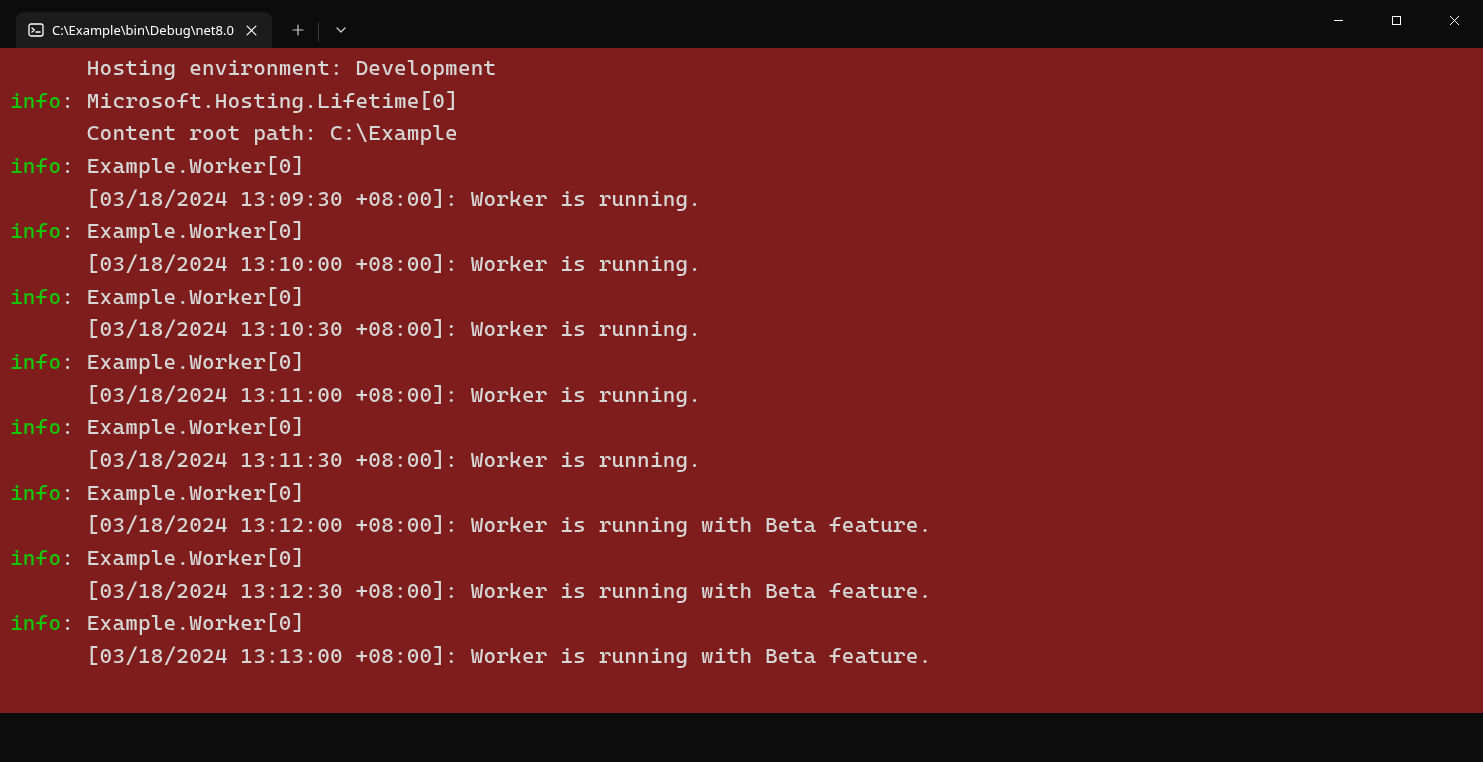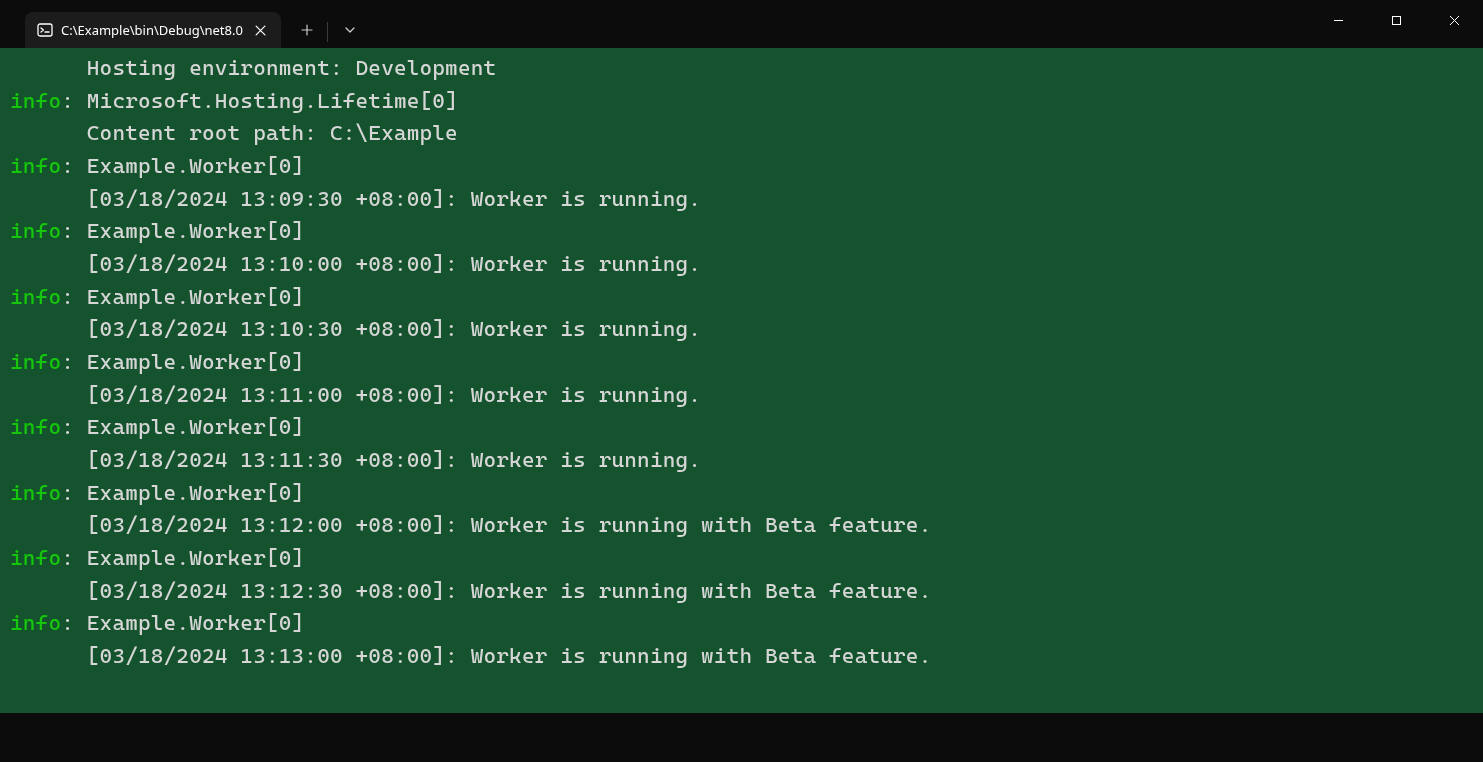--- a/index.html
+++ b/index.html
@@ -17,23 +17,22 @@
     display: flex;
     align-items: center;
     justify-content: space-between;
     -webkit-user-select: none;
     user-select: none;
   }
   .titlebar-left {
     display: flex;
     align-items: flex-end;
     height: 100%;
-    padding-left: 8px;
+    padding-left: 16px;
     padding-top: 8px;
-    margin-left: 17px;
   }
   .tab {
     background: #1c1c1c;
     border-top-left-radius: 8px;
     border-top-right-radius: 8px;
     height: 36px;
     display: flex;
     align-items: center;
     padding: 0 10px 0 12px;
     min-width: 240px;
@@ -107,21 +106,21 @@
     width: 58px;
     height: 40px;
     display: flex;
     align-items: center;
     justify-content: center;
     color: #ffffff;
     cursor: pointer;
   }
 
   .terminal {
-    background: #14532d;
+    background: #7f1d1d;
     padding: 4px 10px 8px 10px;
     font-size: 21.5px;
     line-height: 1.52;
     white-space: pre;
     color: #d6d6d6;
     letter-spacing: 0.2px;
   }
   .log-line { display: block; }
   .info-label { color: #16c60c; text-align: right; }
   .caret {

